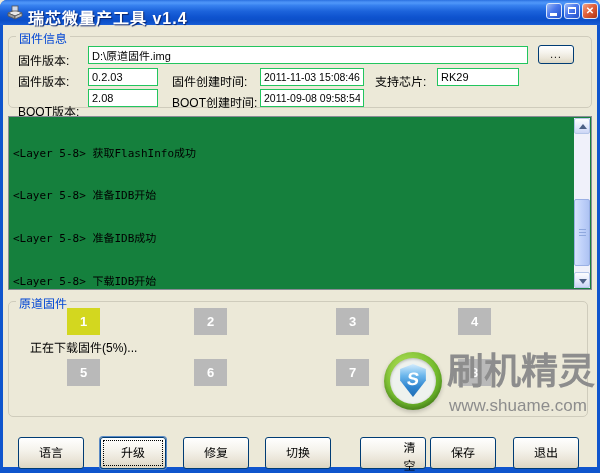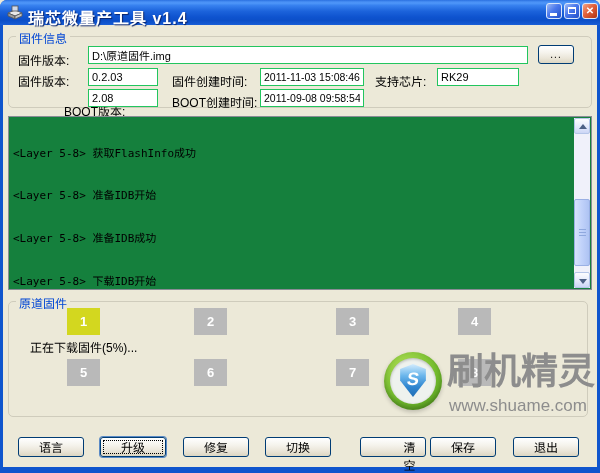--- a/index.html
+++ b/index.html
@@ -129,21 +129,21 @@
   .wm-brand{
     position:absolute;left:447px;top:349px;width:150px;height:46px;
     color:#8d8d8d;font-size:37px;font-weight:bold;letter-spacing:0px;
     line-height:46px;white-space:nowrap;
   }
   .wm-url{
     position:absolute;left:449px;top:396px;color:#8d8d8d;
     font-size:17px;white-space:nowrap;
   }
   
-  .foot-btn{top:437px;width:66px;height:20px;line-height:18px;}
+  .foot-btn{top:437px;width:66px;height:32px;line-height:18px;}
   .fb1{left:18px;} .fb2{left:100px;} .fb3{left:183px;text-align:center;} .fb4{left:265px;}
   .fb5{left:360px;padding-left:39px;} .fb6{left:430px;} .fb7{left:513px;}
   .foot-btn.focused{box-shadow:0 0 0 1px #5a8ac5;}
   .foot-btn.focused::after{
     content:"";position:absolute;left:2px;top:2px;right:2px;bottom:2px;
     border:1px dotted #000;
   }
 </style>
 </head>
 <body>
@@ -178,21 +178,21 @@
   <input class="xp-field" style="left: 88px; top: 46px; width: 440px;" value="D:\原道固件.img">
   <button class="xp-btn btn-browse">...</button>
 
   <span class="flabel" style="left:18px;top:72px;">固件版本:</span>
   <input class="xp-field" style="left: 88px; top: 68px; width: 70px;" readonly="" value="0.2.03">
   <span class="flabel" style="left:172px;top:72px;">固件创建时间:</span>
   <input class="xp-field" style="left: 260px; top: 68px; width: 104px; font-size: 10.5px;" readonly="" value="2011-11-03 15:08:46">
   <span class="flabel" style="left:375px;top:72px;">支持芯片:</span>
   <input class="xp-field" style="left: 437px; top: 68px; width: 82px;" readonly="" value="RK29">
 
-  <span class="flabel" style="left:18px;top:102px;margin-left:46px;">BOOT版本:</span>
+  <span class="flabel" style="left:18px;top:102px;">BOOT版本:</span>
   <input class="xp-field" style="left: 88px; top: 89px; width: 70px;" readonly="" value="2.08">
   <span class="flabel" style="left:172px;top:93px;">BOOT创建时间:</span>
   <input class="xp-field" style="left: 260px; top: 89px; width: 104px; font-size: 10.5px;" readonly="" value="2011-09-08 09:58:54">
 
   <div class="logbox">
     <div class="log-lines">
       <div>&lt;Layer 5-8&gt; 获取FlashInfo成功</div>
       <div>&lt;Layer 5-8&gt; 准备IDB开始</div>
       <div>&lt;Layer 5-8&gt; 准备IDB成功</div>
       <div>&lt;Layer 5-8&gt; 下载IDB开始</div>

